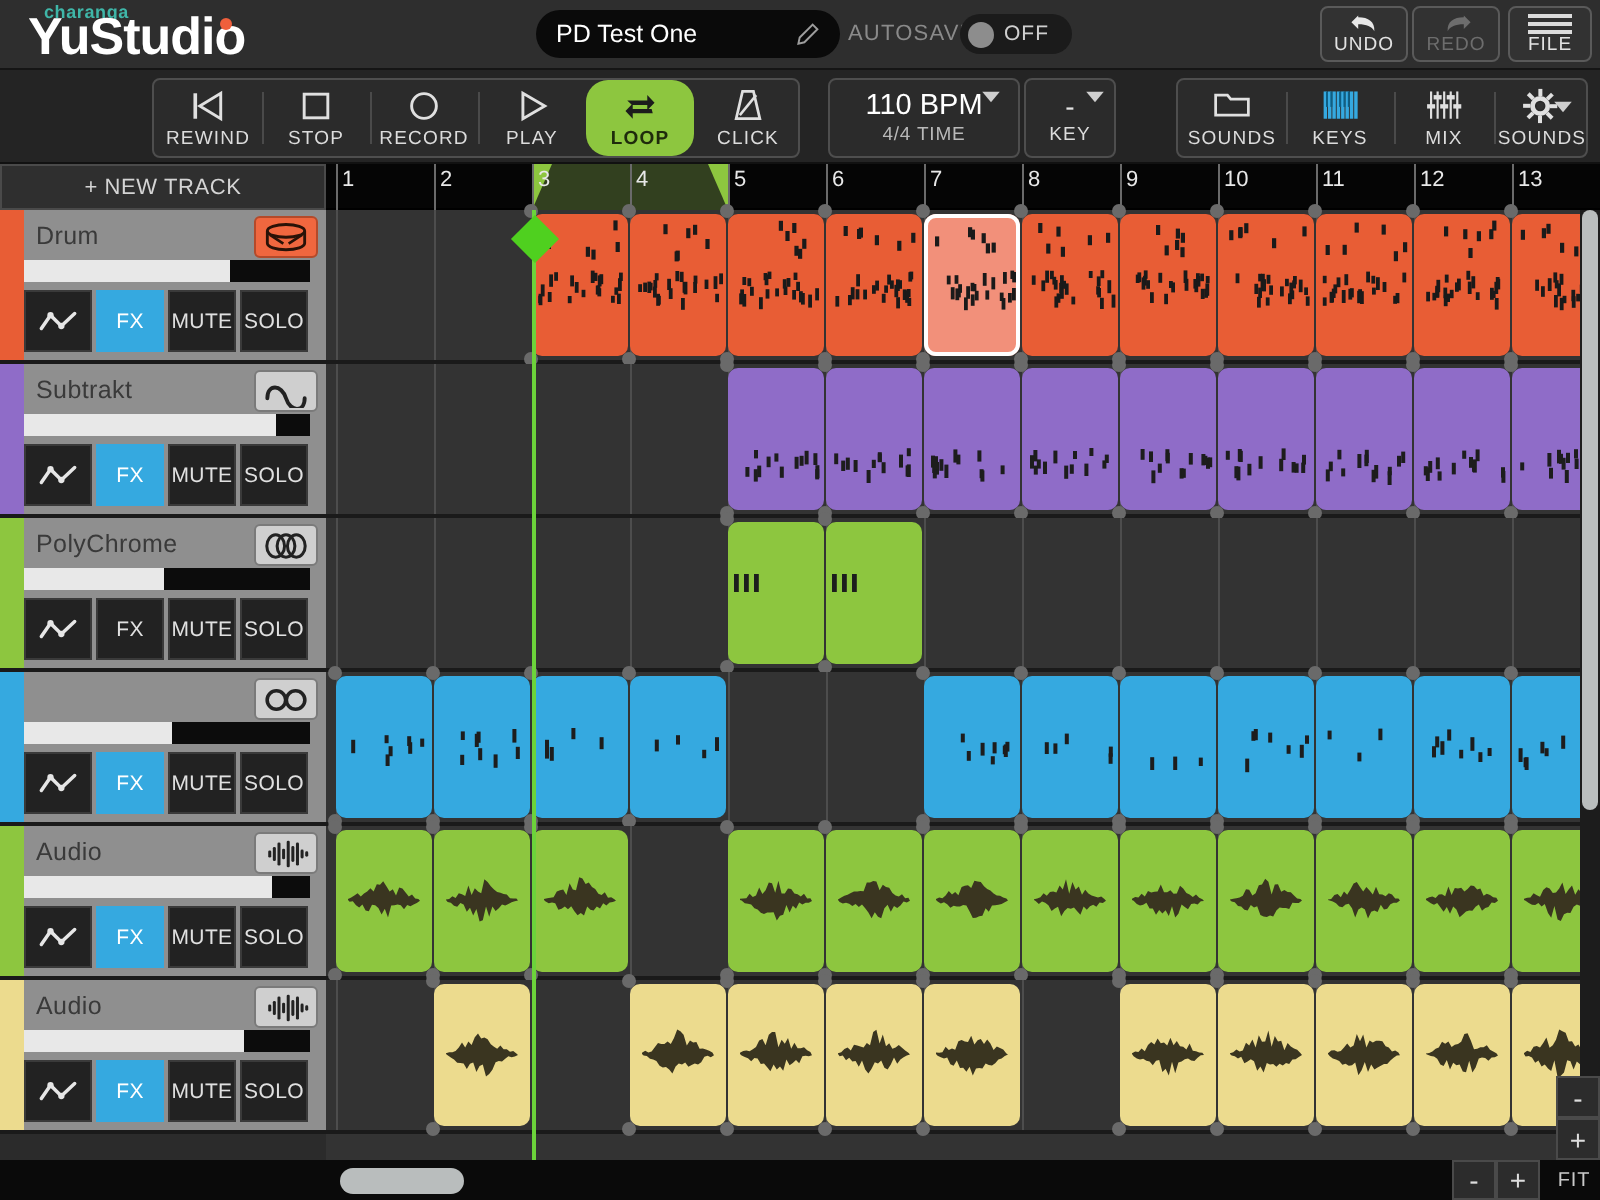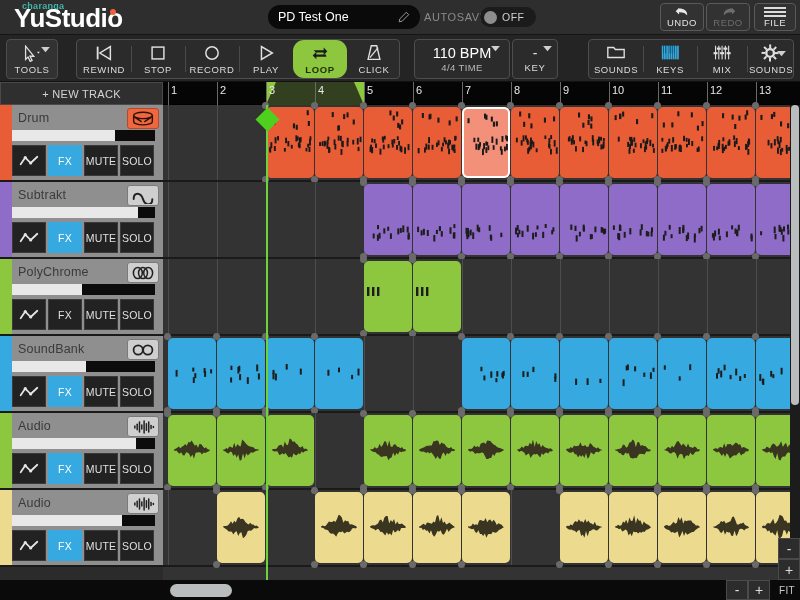--- a/index.html
+++ b/index.html
@@ -218,34 +218,20 @@
             <rect y="5" width="22" height="2" fill="#dcdcdc"></rect>
             <rect y="9" width="22" height="2" fill="#dcdcdc"></rect>
         </svg>
       </span>
       <span class="lbl">FILE</span>
     </div>
   </div>
 
   <div class="toolbar">
 
-    <div class="tb" id="grp-tools">
-      <span class="glyph">
-        <svg width="22" height="17" viewBox="0 0 24 18">
-          <path d="M5 1l9 11h-4.2l2.3 4.6-2.1 1-2.3-4.7L5 15.5z" fill="none" stroke="#e0e0e0" stroke-width="1.4"></path>
-          <path d="M17.5 7l3 0-1.5 2.4z" fill="#e0e0e0"></path>
-        </svg>
-      </span>
-      <span class="cap">TOOLS</span>
-    <span style="position: absolute; left: 34px; top: 6px;">
-          <svg width="9" height="7" viewBox="0 0 10 8">
-            <path d="M0 1h10L5 7z" fill="#cfcfcf"></path>
-          </svg>
-        </span>
-      </div>
 
     <div class="tb group" id="grp-transport">
         <div class="tb seg" style="left: 0px;">
           <span class="glyph">
             <svg width="22" height="20" viewBox="0 0 24 22">
               <rect x="4" y="4" width="2" height="14" fill="#e0e0e0"></rect>
               <path d="M19 4v14L7.5 11z" fill="none" stroke="#e0e0e0" stroke-width="1.6"></path>
             </svg>
           </span>
           <span class="cap">REWIND</span>
@@ -493,21 +479,20 @@
                 </div>
                 <div class="tbtn">
                   <span>SOLO</span>
                 </div>
               </div>
             </div>
           </div>
           <div class="track-hdr">
             <div class="tcolor" style="background: rgb(53, 169, 224);"></div>
             <div class="tinner">
-              <div class="tname">SoundBank</div>
               <div class="ticon">
                 <svg width="26" height="16" viewBox="0 0 26 18">
                   <circle cx="7.6" cy="9" r="5.2" fill="none" stroke="#222" stroke-width="2"></circle>
                   <circle cx="18.4" cy="9" r="5.2" fill="none" stroke="#222" stroke-width="2"></circle>
                 </svg>
               </div>
               <div class="vol-track">
                 <div class="vol-fill" style="width: 52%;"></div>
               </div>
               <div class="tbtns">

